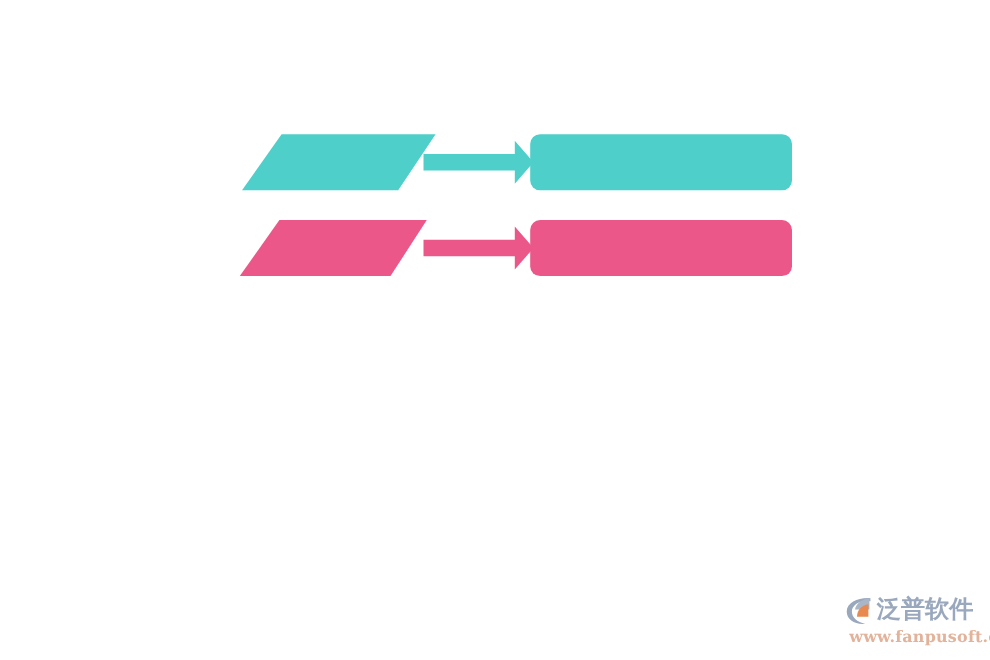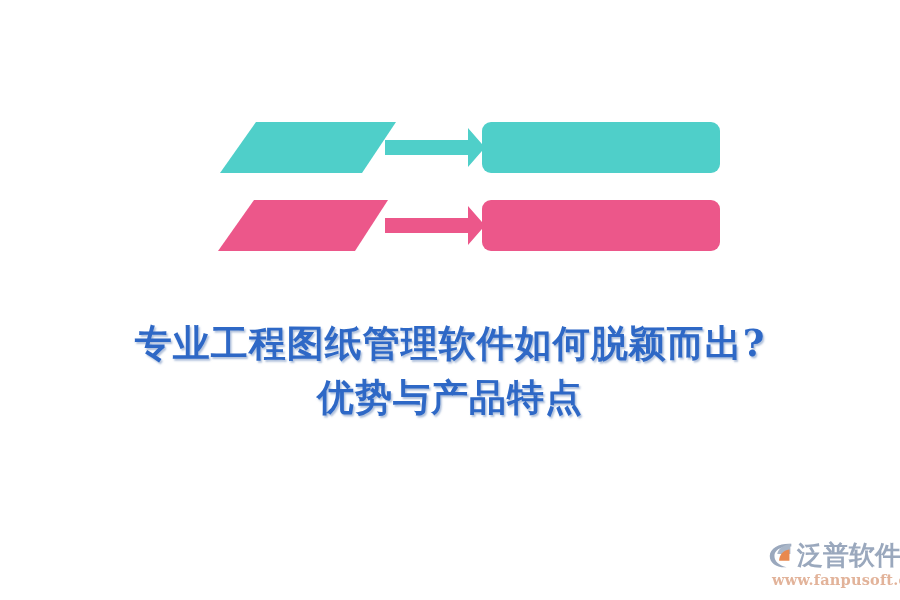--- a/index.html
+++ b/index.html
@@ -69,21 +69,21 @@
     display: flex;
     align-items: center;
   }
   #wm-mark {
     width: 30px;
     height: 30px;
     flex: 0 0 auto;
   }
   #wm-name {
     font-family: "DejaVu Sans", "Liberation Sans", sans-serif;
-    font-size: 26px;
+    font-size: 22px;
     font-weight: 700;
     color: #9aa8bd;
     letter-spacing: 0px;
     margin-left: 1px;
     line-height: 30px;
     white-space: nowrap;
   }
   #wm-url {
     position: absolute;
     left: 6px;
@@ -114,24 +114,20 @@
       </g>
 
       <g>
         <polygon points="44,88 178,88 145,139 8,139" fill="#EC578A"></polygon>
         <polygon points="175,106 258,106 258,94 275,113.5 258,133 258,121 175,121" fill="#EC578A"></polygon>
         <rect x="272" y="88" width="238" height="51" rx="9" ry="9" fill="#EC578A"></rect>
       </g>
     </svg>
   </div>
 
-  <div id="headline">
-    <div class="headline-line">专业工程图纸管理软件如何脱颖而出?</div>
-    <div class="headline-line">优势与产品特点</div>
-  </div>
 
   <div id="watermark">
     <div id="wm-row">
       <svg id="wm-mark" viewBox="0 0 32 32" xmlns="http://www.w3.org/2000/svg">
 
         <path d="M27 4 C16 3 4 8 4 17 C4 25 12 30 22 29 C14 27 9 23 9 17 C9 11 16 6 27 7 Z" fill="#9AA8BD"></path>
         <path d="M26 4 L26 15 L12 15 C13 9 19 5 26 4 Z" fill="#a9b6c8"></path>
 
         <path d="M25 10 C18 11 14 16 14 22 C18 22 22 22 25 22 Z" fill="#E8894F"></path>
       </svg>

